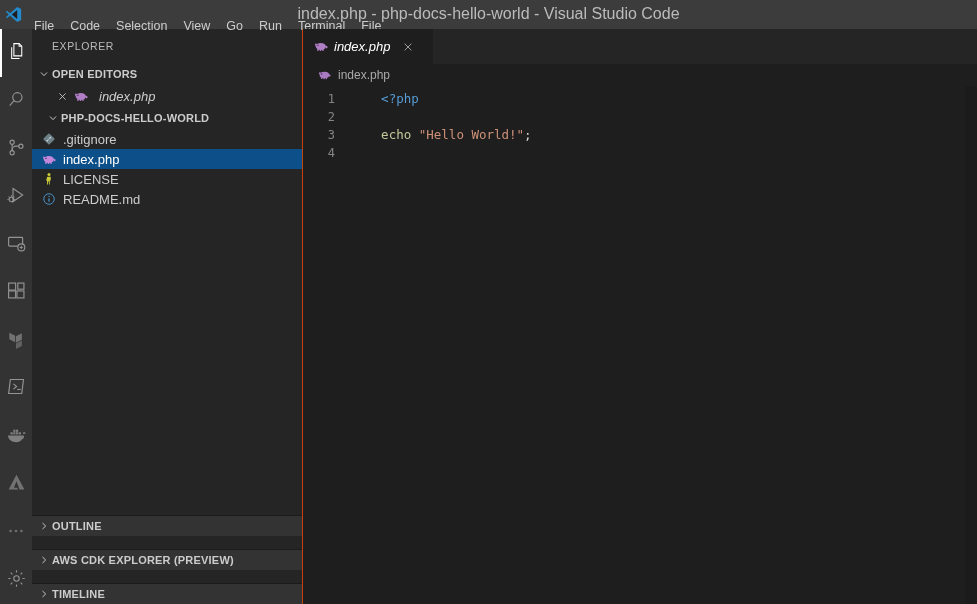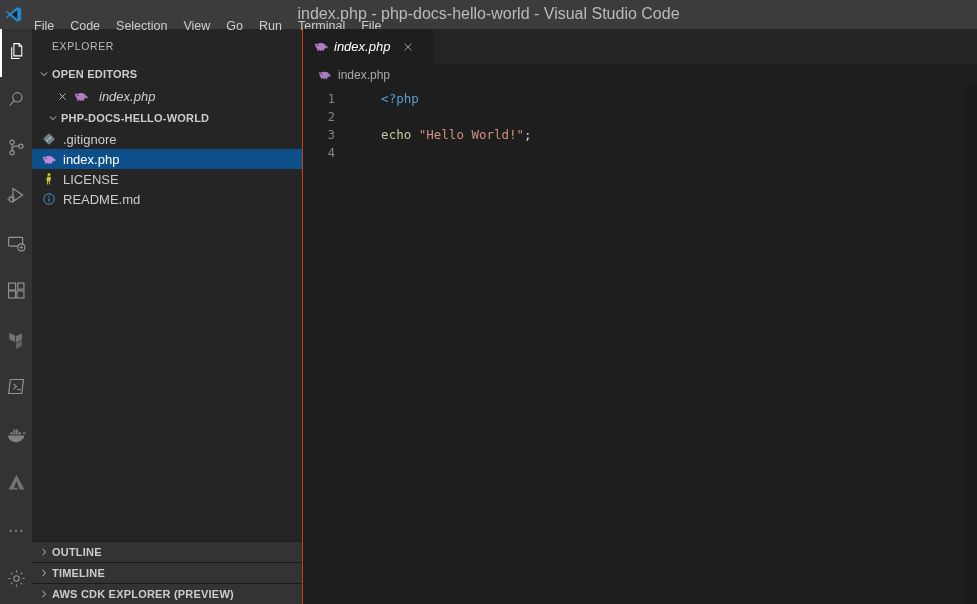--- a/index.html
+++ b/index.html
@@ -212,20 +212,21 @@
     display: flex;
     align-items: center;
     font-size: 11px;
     font-weight: bold;
     color: #cccccc;
     background: #333334;
     border-top: 1px solid #1b1b1c;
     padding-left: 4px;
     cursor: pointer;
     letter-spacing: 0.2px;
+    margin-top: 13px;
   }
 
   
   .editor-area {
     flex: 1;
     display: flex;
     flex-direction: column;
     background: #1e1e1e;
     min-width: 0;
   }
@@ -598,29 +599,29 @@
               </svg>
             </span>
             <span>OUTLINE</span>
           </div>
           <div class="bottom-section">
             <span class="twisty">
               <svg width="12" height="12" viewBox="0 0 16 16" fill="none" stroke="#cccccc" stroke-width="1.3">
                 <path d="M6 4 L10.2 8 L6 12"></path>
               </svg>
             </span>
-            <span>TIMELINE</span>
+            <span>AWS CDK EXPLORER (PREVIEW)</span>
           </div>
           <div class="bottom-section">
             <span class="twisty">
               <svg width="12" height="12" viewBox="0 0 16 16" fill="none" stroke="#cccccc" stroke-width="1.3">
                 <path d="M6 4 L10.2 8 L6 12"></path>
               </svg>
             </span>
-            <span>AWS CDK EXPLORER (PREVIEW)</span>
+            <span>TIMELINE</span>
           </div>
         </div>
 
       </div>
     </div>
 
     <div class="editor-area">
 
       <div class="tabbar">
         <div class="tab">

